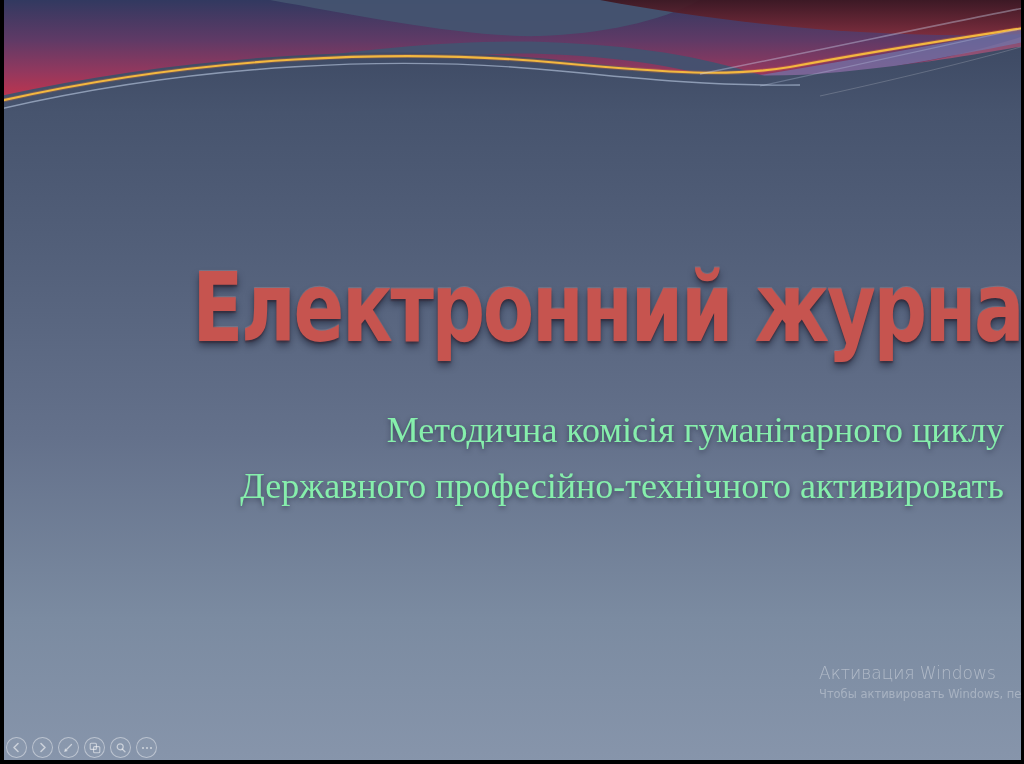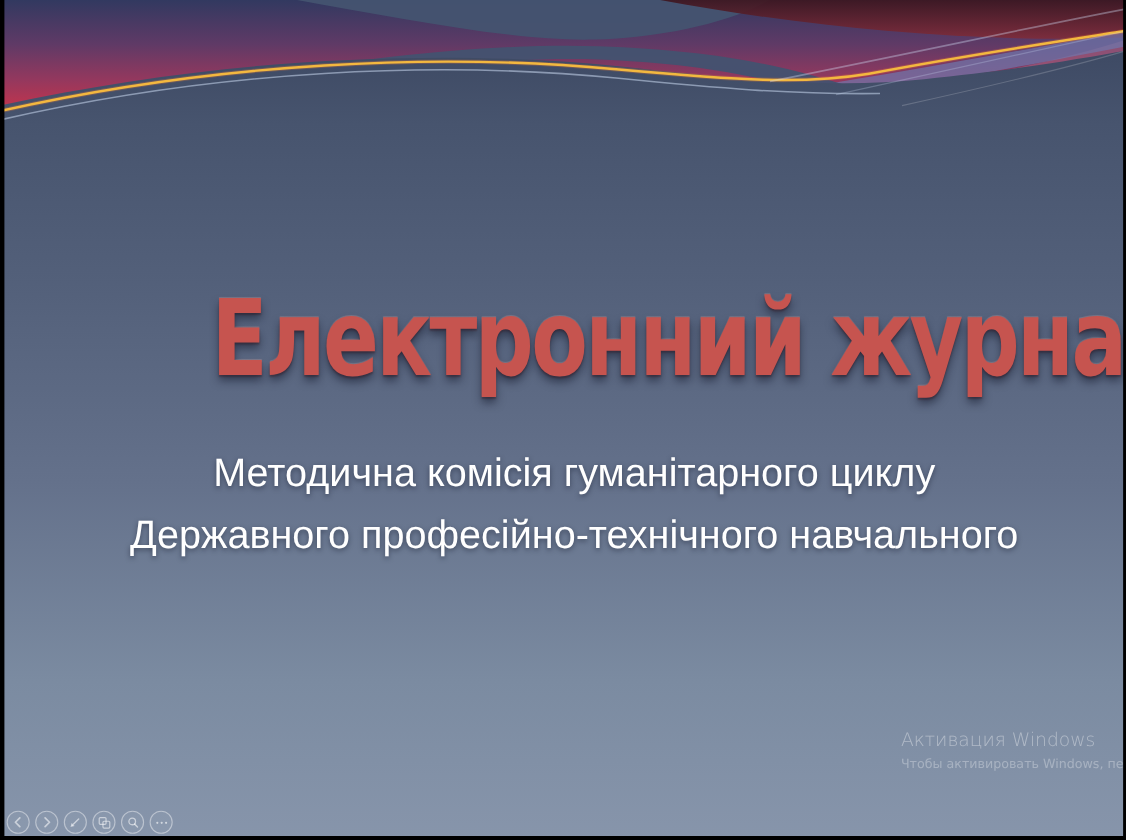--- a/index.html
+++ b/index.html
@@ -24,24 +24,24 @@
     font-size:96px;line-height:1.05;
     letter-spacing:-3px;
     color:#c6544f;
     transform:scaleX(.78);
     transform-origin:center;
     text-shadow:0 5px 9px rgba(22,28,45,.55), 0 2px 2px rgba(70,25,28,.45), 0 -1px 1px rgba(255,190,180,.25);
     white-space:nowrap;
   }
   .slide-subtitle{
     position:absolute;top:410px;left:40px;right:20px;
-    text-align:center;
-    font-family:Liberation Sans, sans-serif;
+    text-align:right;
+    font-family:Liberation Serif, serif;
     font-size:36px;line-height:1.12;
-    color:#ffffff;
+    color:#86efac;
     text-shadow:0 2px 5px rgba(20,26,44,.5);
   }
   .sub-line{white-space:nowrap;}
   .para-gap{margin-top:16px;}
 
   .watermark{
     position:absolute;left:819px;top:663px;
     color:rgba(255,255,255,.38);
     font-family:"DejaVu Sans",sans-serif;
     white-space:nowrap;
@@ -115,21 +115,21 @@
 
     <path d="M700,74 C840,46 950,22 1024,8" fill="none" stroke="rgba(210,222,244,0.38)" stroke-width="1.6"></path>
     <path d="M760,86 C880,60 980,38 1024,28" fill="none" stroke="rgba(200,214,240,0.28)" stroke-width="1.2"></path>
     <path d="M820,96 C920,74 990,56 1024,46" fill="none" stroke="rgba(255,255,255,0.18)" stroke-width="1"></path>
   </svg>
 
   <div class="slide-title">Електронний журнал</div>
 
   <div class="slide-subtitle">
     <div class="sub-line">Методична комісія гуманітарного циклу</div>
-    <div class="sub-line para-gap">Державного професійно-технічного навчального</div>
+    <div class="sub-line para-gap">Державного професійно-технічного активировать</div>
   </div>
 
   <div class="watermark">
     <div class="wm-line1">Активация Windows</div>
     <div class="wm-line2">Чтобы активировать Windows, перейдите</div>
   </div>
 
   <div class="controls">
     <button class="ctl-btn" title="">
       <span>

